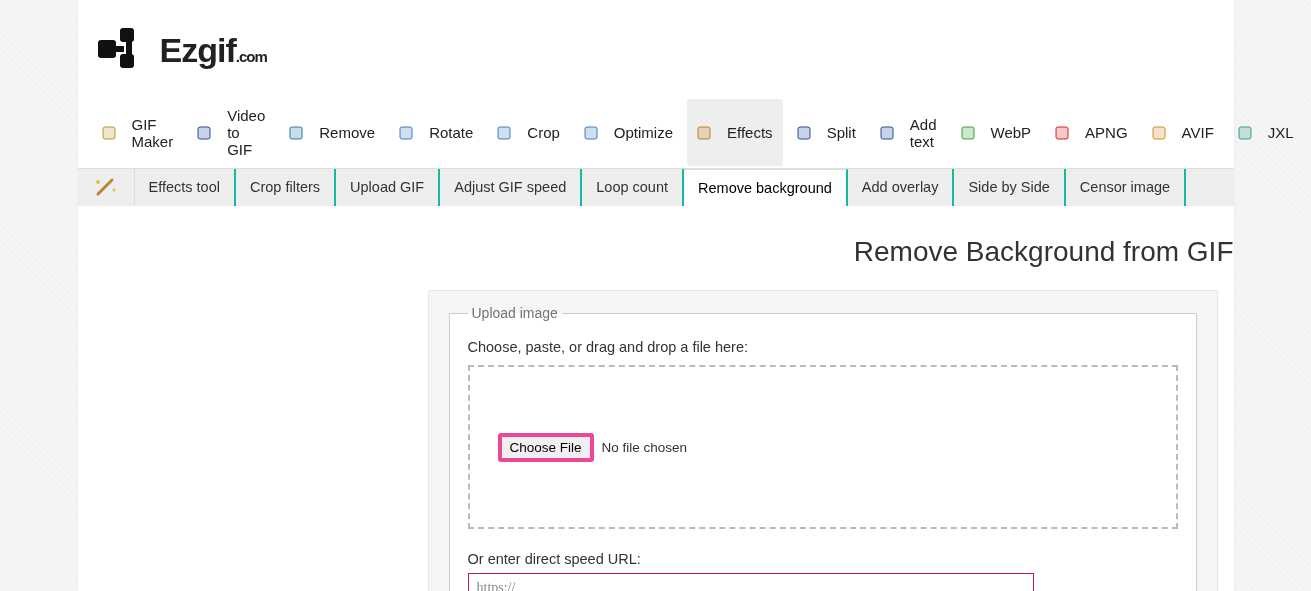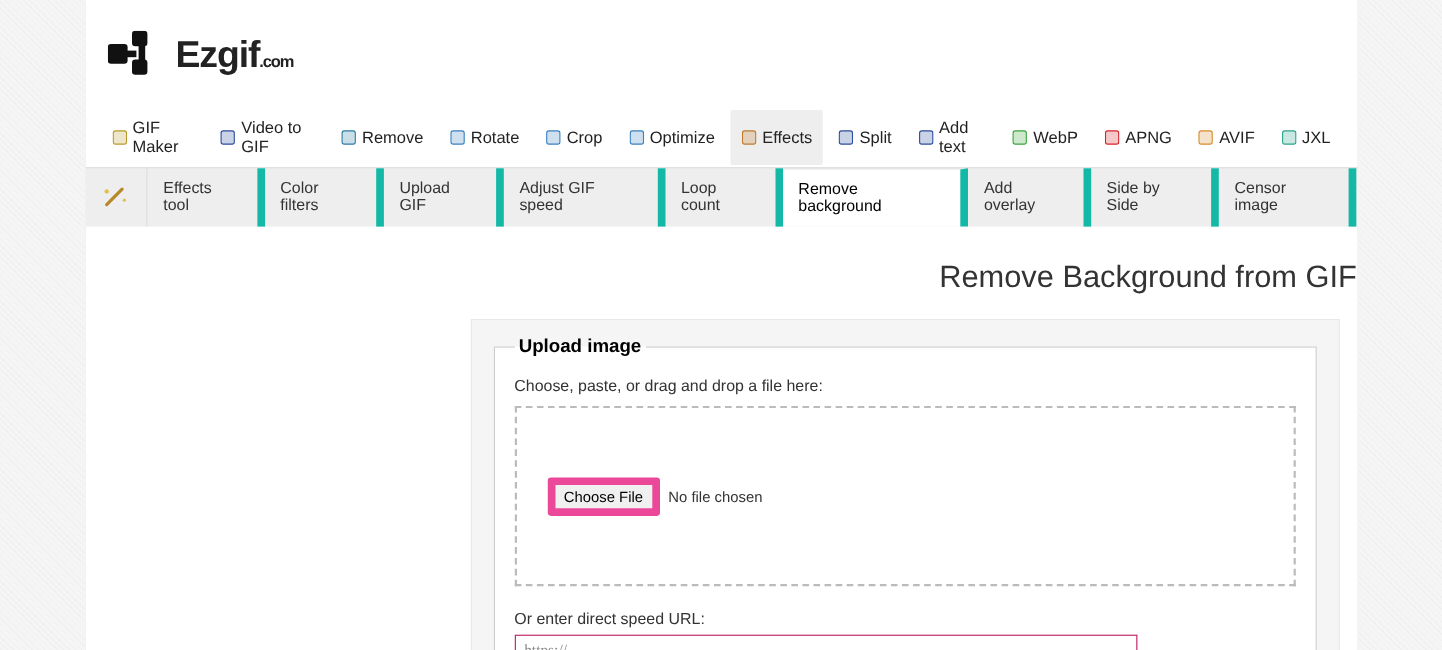--- a/index.html
+++ b/index.html
@@ -36,21 +36,21 @@
 .logo-text .dotcom { font-size: 15px; font-weight: 600; margin-top: 15px; }
 
 .primary-nav {
   display: flex;
   padding: 0 14px;
   gap: 4px;
 }
 .primary-nav .item {
   display: inline-flex;
   align-items: center;
-  gap: 5px;
+  gap: 16px;
   padding: 8px 10px;
   border-radius: 2px;
   color: #222;
   font-size: 15px;
   cursor: pointer;
 }
 .primary-nav .item.active {
   background: #eee;
 }
 .primary-nav .nav-icon {
@@ -68,21 +68,21 @@
 }
 .subnav .tool-icon {
   width: 56px;
   display: flex; justify-content: center; align-items: center;
   padding: 6px 0;
 }
 .subnav .tab {
   padding: 10px 14px;
   font-size: 14.5px;
   color: #333;
-  border-right: 7px solid #14b8a6;
+  border-right: 2px solid #14b8a6;
   cursor: pointer;
 }
 .subnav .tab:first-of-type { border-left: 1px solid #ddd; }
 .subnav .tab.active {
   background: #fff;
   border-top: 1px solid #ddd;
   color: #000;
 }
 
 .content {
@@ -100,23 +100,23 @@
   border: 1px solid #e8e8e8;
   width: 790px;
   padding: 14px 20px 20px 20px;
 }
 fieldset {
   border: 1px solid #ccc;
   padding: 18px 18px 18px 18px;
   background: #fff;
 }
 legend {
-  font-size: 17px;
-  font-weight: 700;
-  color: #000000;
+  font-size: 14px;
+  font-weight: 400;
+  color: #737373;
   padding: 0 4px;
 }
 .instr {
   font-size: 14.5px;
   color: #333;
   margin-bottom: 10px;
 }
 .dropzone {
   border: 2px dashed #bbb;
   height: 164px;
@@ -125,21 +125,21 @@
   padding-left: 28px;
   margin-bottom: 22px;
 }
 .file-row {
   display: inline-flex;
   align-items: center;
   gap: 8px;
 }
 .choose-btn {
   background: #f0f0f0;
-  border: 7px solid #ec4899;
+  border: 4px solid #ec4899;
   border-radius: 3px;
   padding: 3px 8px;
   font-size: 13.5px;
   font-family: Arial, sans-serif;
   cursor: pointer;
 }
 .file-status {
   font-size: 13.5px;
   color: #333;
   font-family: Arial, sans-serif;
@@ -290,21 +290,21 @@
   <div class="subnav">
     <span class="tool-icon">
       <svg width="28" height="24" viewBox="0 0 28 24">
         <line x1="6" y1="18" x2="20" y2="4" stroke="#b8892b" stroke-width="3" stroke-linecap="round"></line>
         <circle cx="6" cy="6" r="2" fill="#e2c050"></circle>
         <circle cx="22" cy="14" r="1.5" fill="#e2c050"></circle>
       </svg>
     </span>
     <div id="sub-nav-items" style="display:flex;">
         <span class="tab">Effects tool</span>
-        <span class="tab">Color filters</span>
+        <span class="tab">Crop filters</span>
         <span class="tab">Upload GIF</span>
         <span class="tab">Adjust GIF speed</span>
         <span class="tab">Loop count</span>
         <span class="tab active">Remove background</span>
         <span class="tab">Add overlay</span>
         <span class="tab">Side by Side</span>
         <span class="tab">Censor image</span>
       </div>
   </div>
 

